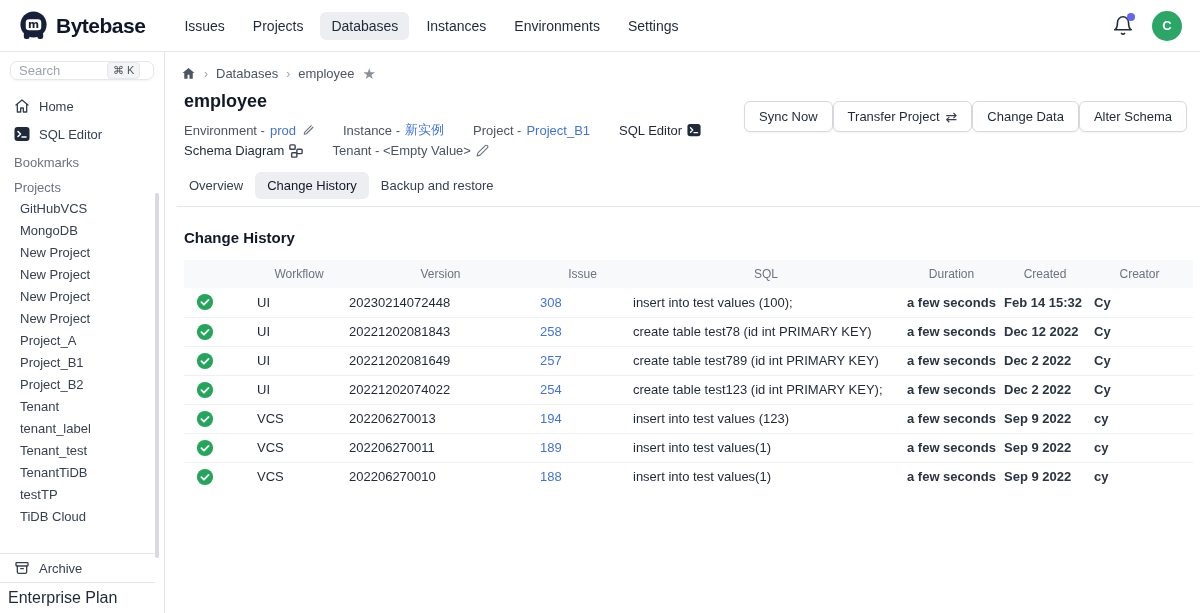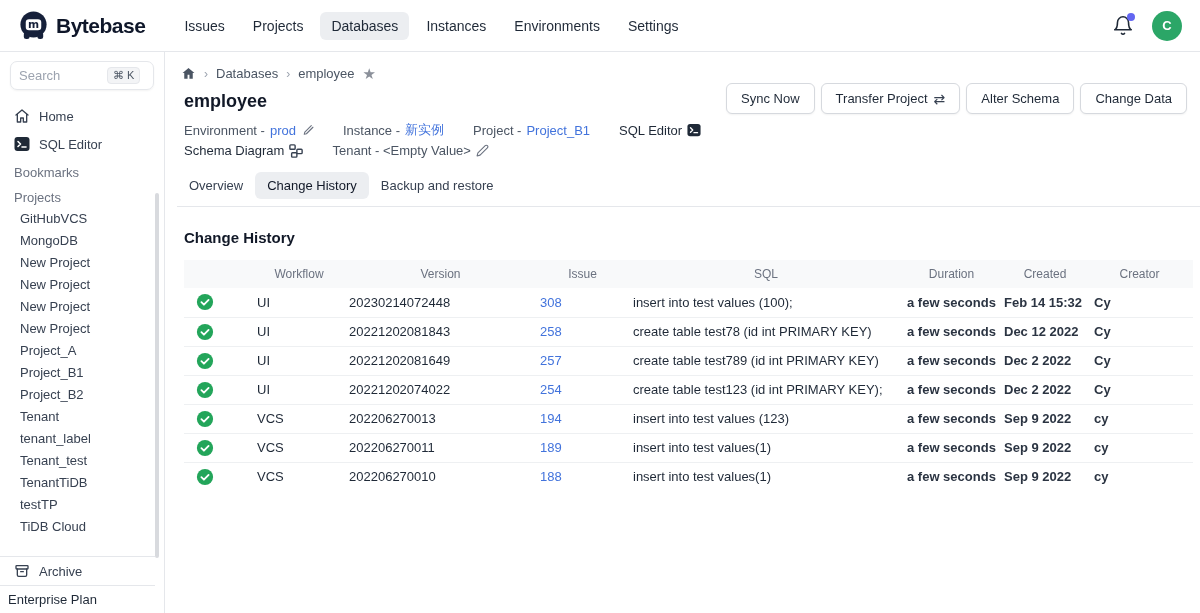--- a/index.html
+++ b/index.html
@@ -16,50 +16,50 @@
   .nav-link.active { background:#eceef1; font-weight:500; }
   .nav-right { margin-left:auto; display:flex; align-items:center; gap:18px; }
   .bell-wrap { position:relative; width:22px; height:22px; cursor:pointer; }
   .bell-dot { position:absolute; top:-2px; right:-1px; width:8px; height:8px; border-radius:50%; }
   .avatar { width:30px; height:30px; border-radius:50%; color:#fff; font-size:13px; font-weight:600;
     display:flex; align-items:center; justify-content:center; cursor:pointer; }
 
   
   .sidebar { position:absolute; top:52px; left:0; width:165px; bottom:0; background:#fff;
     border-right:1px solid #e5e7eb; padding-top:9px; font-size:13px; }
-  .search-box { margin:0 10px 12px 10px; height:29px; border:1px solid #e5e7eb; border-radius:7px;
+  .search-box { margin:0 10px 12px 10px; height:19px; border:1px solid #e5e7eb; border-radius:7px;
     box-shadow:0 1px 2px rgba(0,0,0,.05); display:flex; align-items:center; padding:0 4px 0 8px; gap:4px; }
   .search-box input { border:none; outline:none; width:84px; font-size:13px; color:#374151;
     font-family:"Liberation Sans", sans-serif; }
   .search-box input::placeholder { color:#9ca3af; }
   .kbd { font-size:11px; color:#4b5563; background:#f3f4f6; border:1px solid #e5e7eb;
     border-radius:4px; padding:1px 5px; white-space:nowrap; }
   .side-item { display:flex; align-items:center; gap:9px; padding:6px 14px; color:#374151; cursor:pointer; }
   .side-label { color:#6b7280; padding:7px 14px 3px 14px; }
   .proj-item { padding:4px 14px 4px 20px; color:#374151; cursor:pointer; line-height:14px; white-space:nowrap; }
   .side-divider { border-top:1px solid #e5e7eb; margin:6px 0 0 0; }
   .side-bottom { position:absolute; bottom:0; left:0; right:9px; }
-  .plan-row { border-top:1px solid #e5e7eb; padding:6px 0 6px 8px; font-size:13px; color:#1f2937; }
+  .plan-row { border-top:1px solid #e5e7eb; padding:6px 0 6px 8px; font-size:16px; color:#1f2937; }
   .side-scrollbar { position:absolute; top:141px; right:5px; width:4px; height:365px;
     background:#d8dade; border-radius:2px; }
 
   
   .main { position:absolute; top:52px; left:165px; right:0; bottom:0; background:#fff; overflow:hidden; }
   .breadcrumb { display:flex; align-items:center; gap:8px; padding:14px 0 0 16px; font-size:13px; color:#4b5563; }
   .crumb { cursor:pointer; }
   .crumb-sep { color:#9ca3af; font-size:12px; }
   .star { color:#8b909a; font-size:15px; line-height:12px; cursor:pointer; }
   .page-head { position:relative; padding:10px 16px 0 19px; }
   .page-title { font-size:18px; font-weight:700; color:#111827; }
   .meta-row { display:flex; align-items:center; flex-wrap:wrap; gap:4px 29px; margin-top:9px;
     font-size:13px; color:#4b5563; max-width:560px; }
   .meta-item { display:flex; align-items:center; gap:5px; white-space:nowrap; }
   .meta-link { color:#4273dc; cursor:pointer; }
   .meta-strong { color:#1f2937; }
-  .actions { position:absolute; top:2px; right:13px; display:flex; gap:6px; }
+  .actions { position:absolute; top:20px; right:13px; display:flex; }
   .btn { background:#fff; border:1px solid #d6d9de; border-radius:6px; padding:7px 14px; font-size:13px;
     color:#1f2937; cursor:pointer; box-shadow:0 1px 2px rgba(0,0,0,.05); display:flex; align-items:center; gap:6px;
     font-family:"Liberation Sans", sans-serif; white-space:nowrap; }
   .transfer-glyph { font-size:14px; color:#374151; line-height:10px; }
 
   .tabs-row { display:flex; align-items:center; gap:0; margin:14px 0 0 12px; padding-bottom:7px;
     border-bottom:1px solid #e5e7eb; }
   .tab { font-size:13px; color:#374151; padding:6px 12px; border-radius:6px; cursor:pointer; white-space:nowrap; }
   .tab.active { background:#eceef1; color:#111827; }
 
@@ -253,24 +253,24 @@
 
     <div class="actions" id="action-buttons">
         <button class="btn">
           <span>Sync Now</span>
         </button>
         <button class="btn">
           <span>Transfer Project</span>
           <span class="transfer-glyph">⇄</span>
         </button>
         <button class="btn">
-          <span>Alter Schema</span>
+          <span>Change Data</span>
         </button>
         <button class="btn">
-          <span>Change Data</span>
+          <span>Alter Schema</span>
         </button>
       </div>
   </div>
 
   <div class="tabs-row" id="tabs-row">
       <div class="tab">Overview</div>
       <div class="tab active">Change History</div>
       <div class="tab">Backup and restore</div>
     </div>
 

